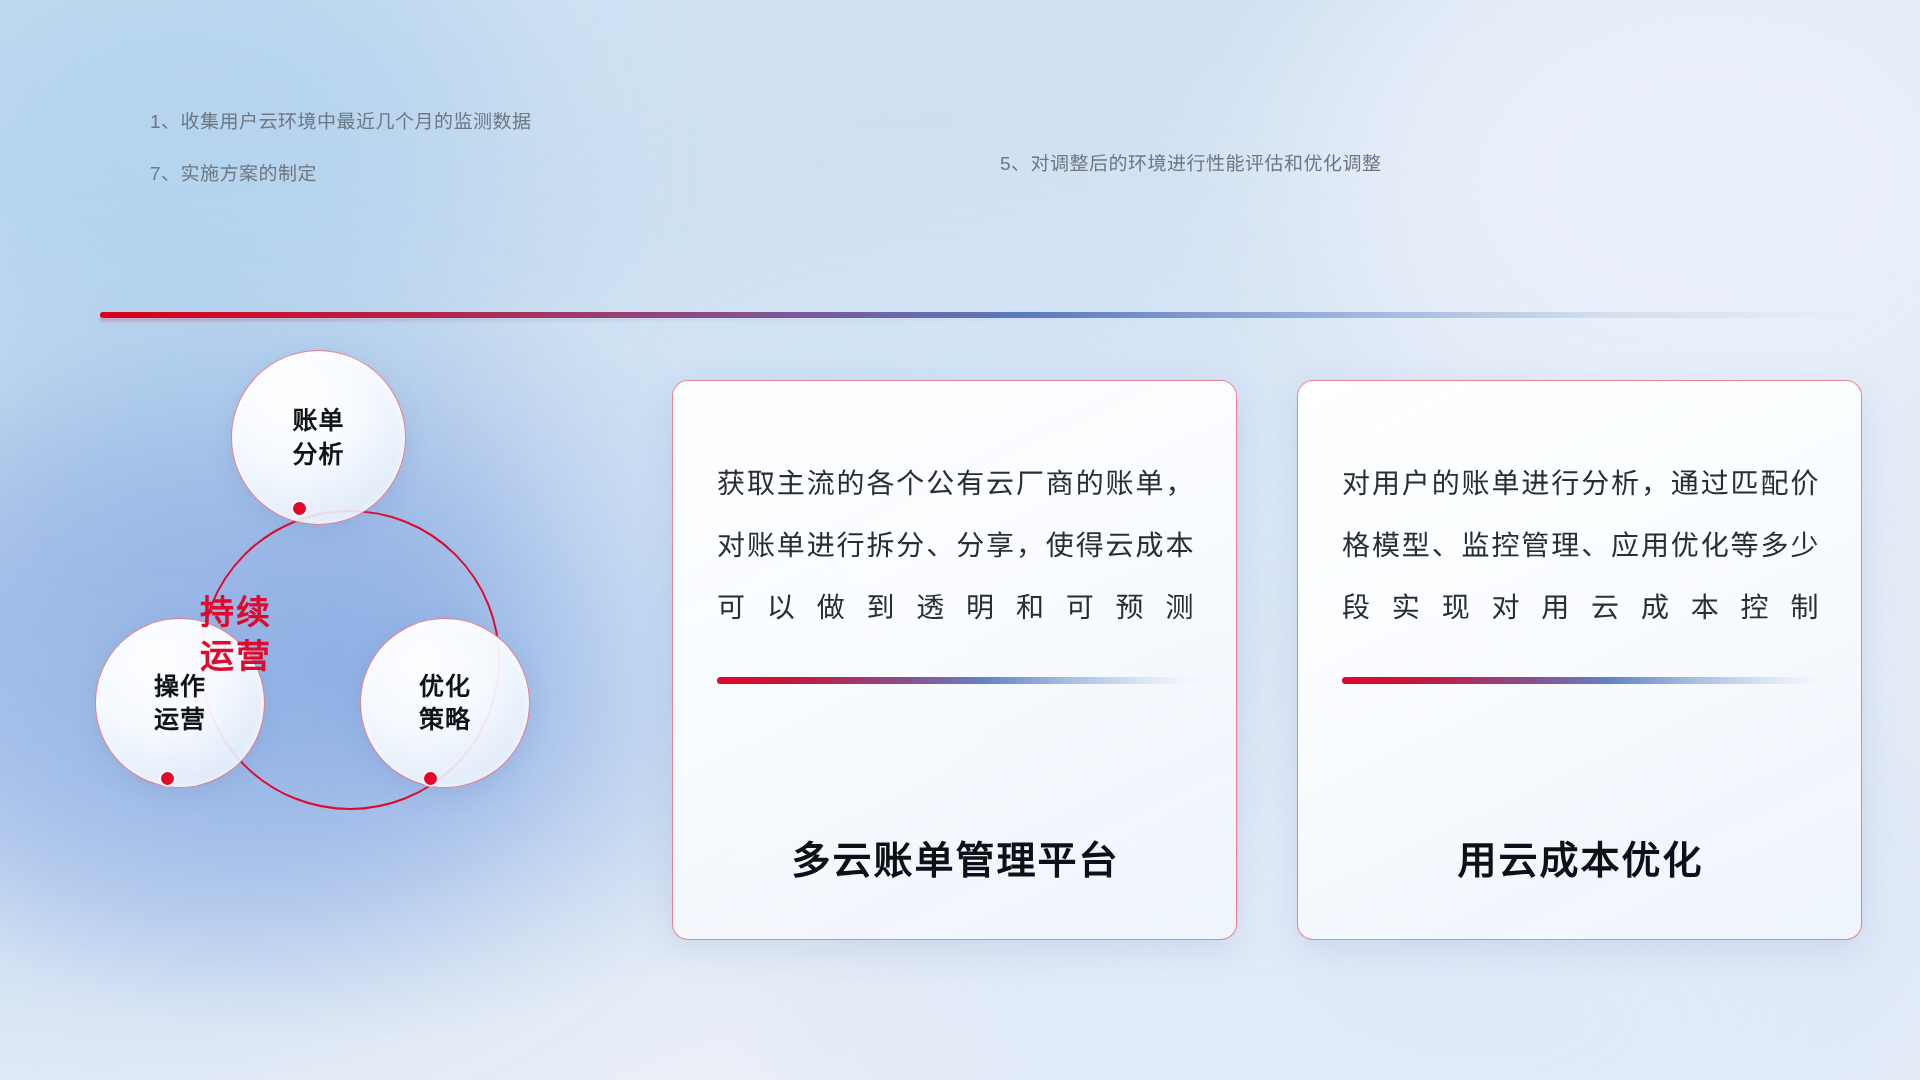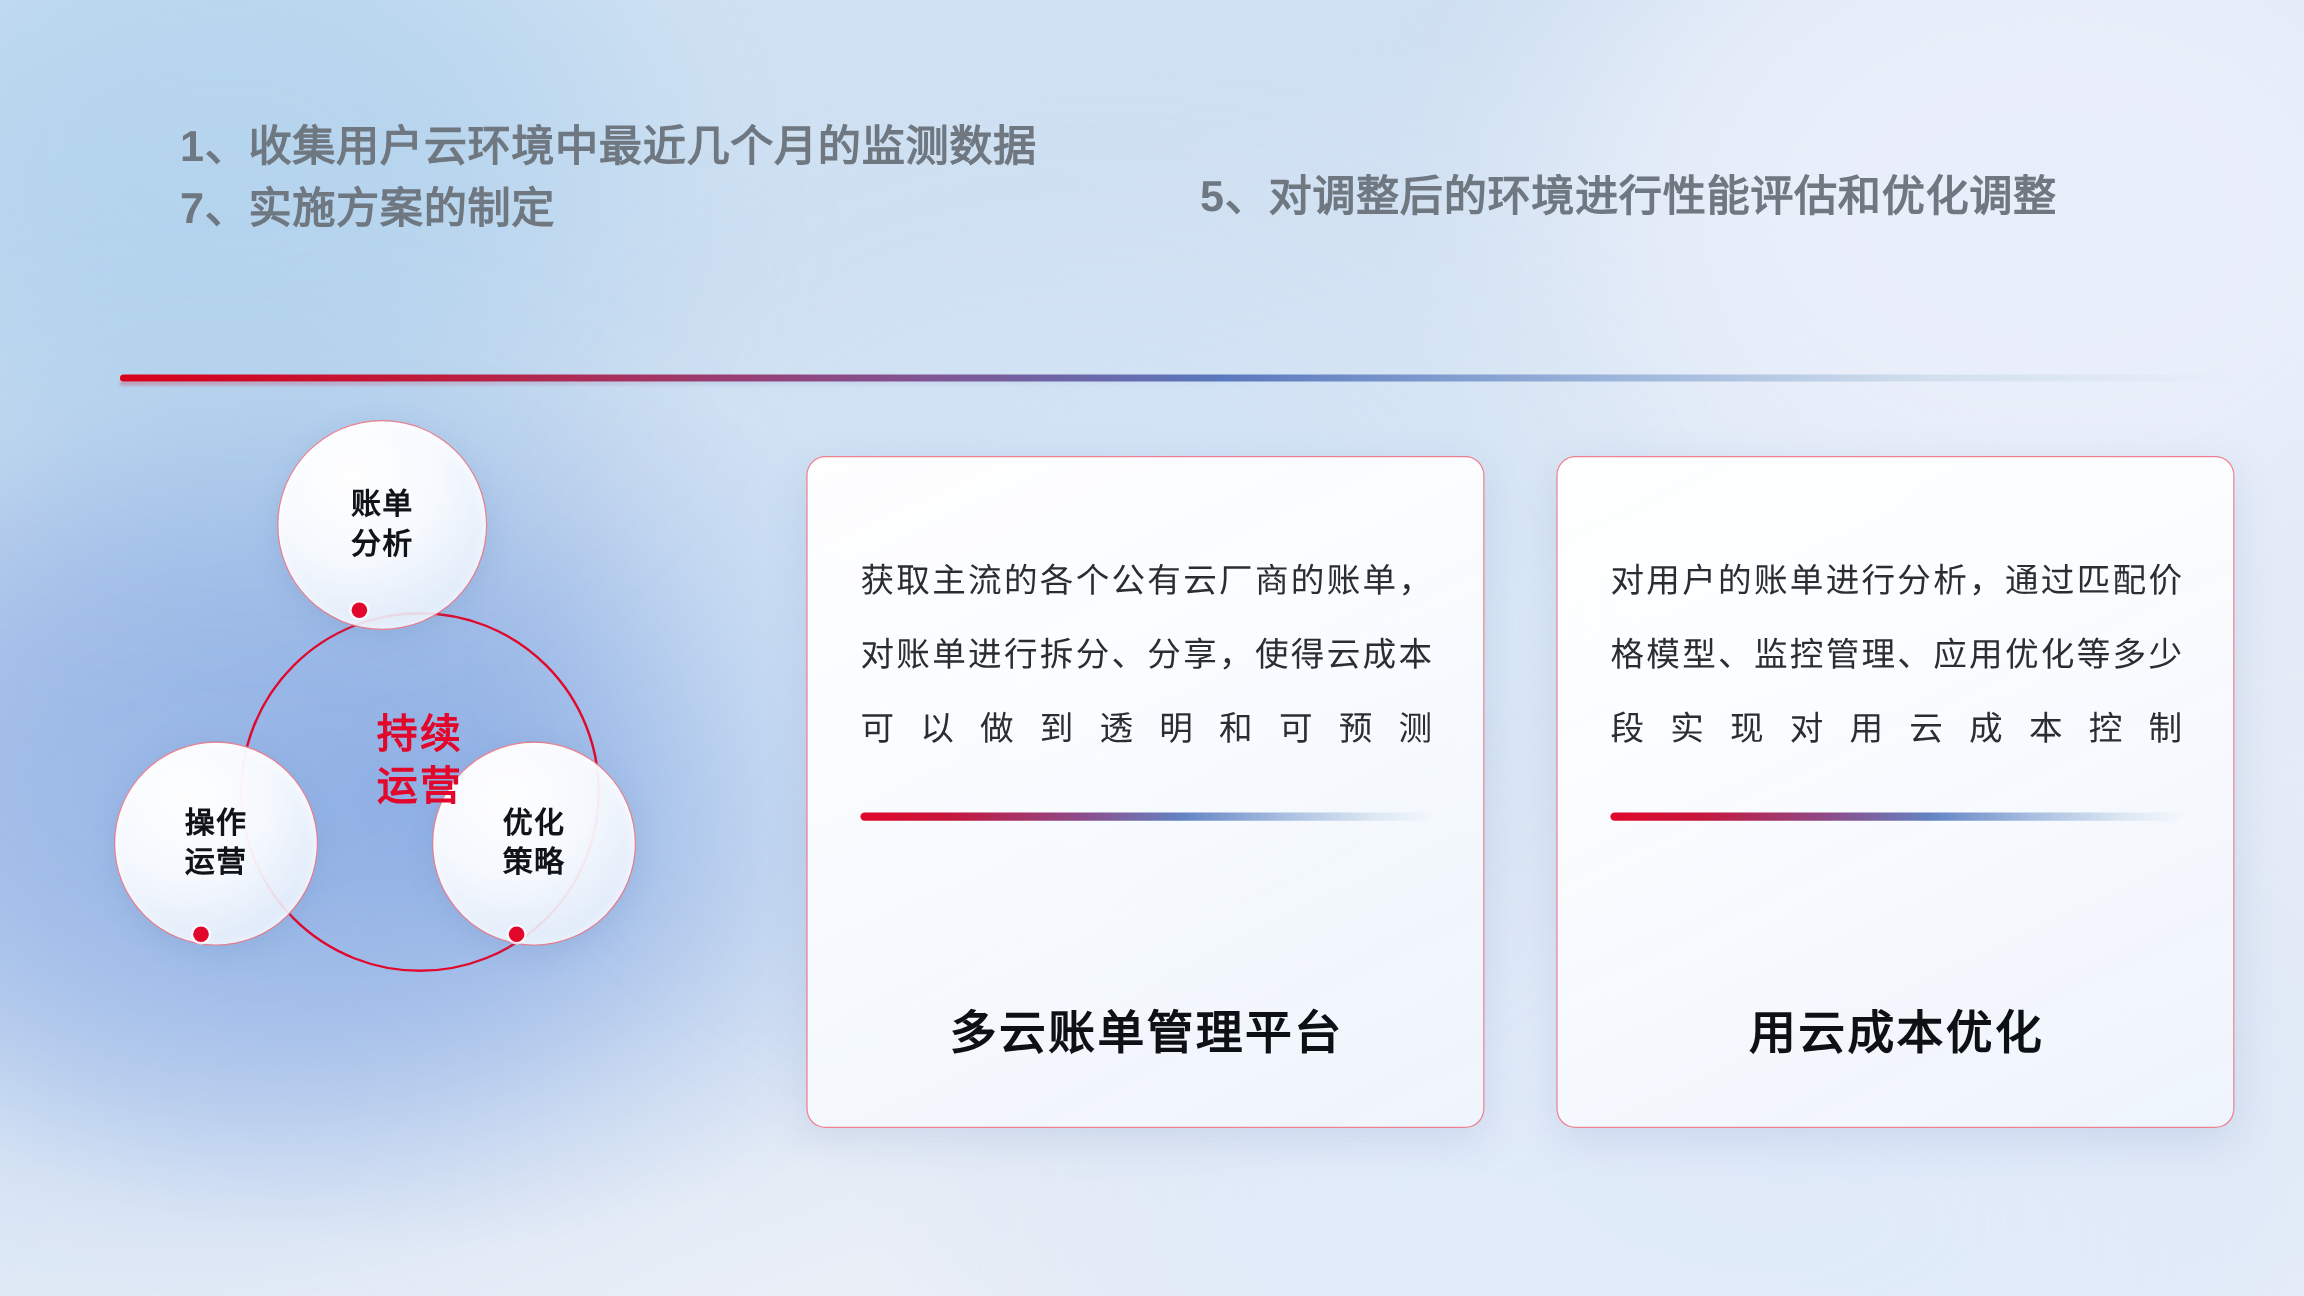--- a/index.html
+++ b/index.html
@@ -44,26 +44,26 @@
     top: 96px;
     left: 0;
     width: 1920px;
     height: 170px;
   }
   .bullet-col { position: absolute; }
   .bullet-col-left  { left: 150px; top: 0; }
   .bullet-col-right { left: 1000px; top: 42px; }
 
   .bullet-line {
-    font-size: 36px;
+    font-size: 19px;
     line-height: 52px;
     color: #6f7780;
     letter-spacing: 0.5px;
     white-space: nowrap;
-    font-weight: 700;
+    font-weight: 400;
   }
 
   
   .divider {
     position: absolute;
     left: 100px;
     top: 312px;
     width: 1760px;
     height: 6px;
     border-radius: 3px;
@@ -137,21 +137,20 @@
   }
   .dot-top    { left: 203px; top: 152px; }
   .dot-bleft  { left: 71px;  top: 422px; }
   .dot-bright { left: 334px; top: 422px; }
 
   .center-label {
     position: absolute;
     left: 110px;
     top: 240px;
     width: 300px;
-    text-align: center;
     color: #e1082b;
     font-size: 34px;
     font-weight: 800;
     line-height: 1.30;
     letter-spacing: 2px;
     white-space: pre-line;
   }
 
   
   .cards {

